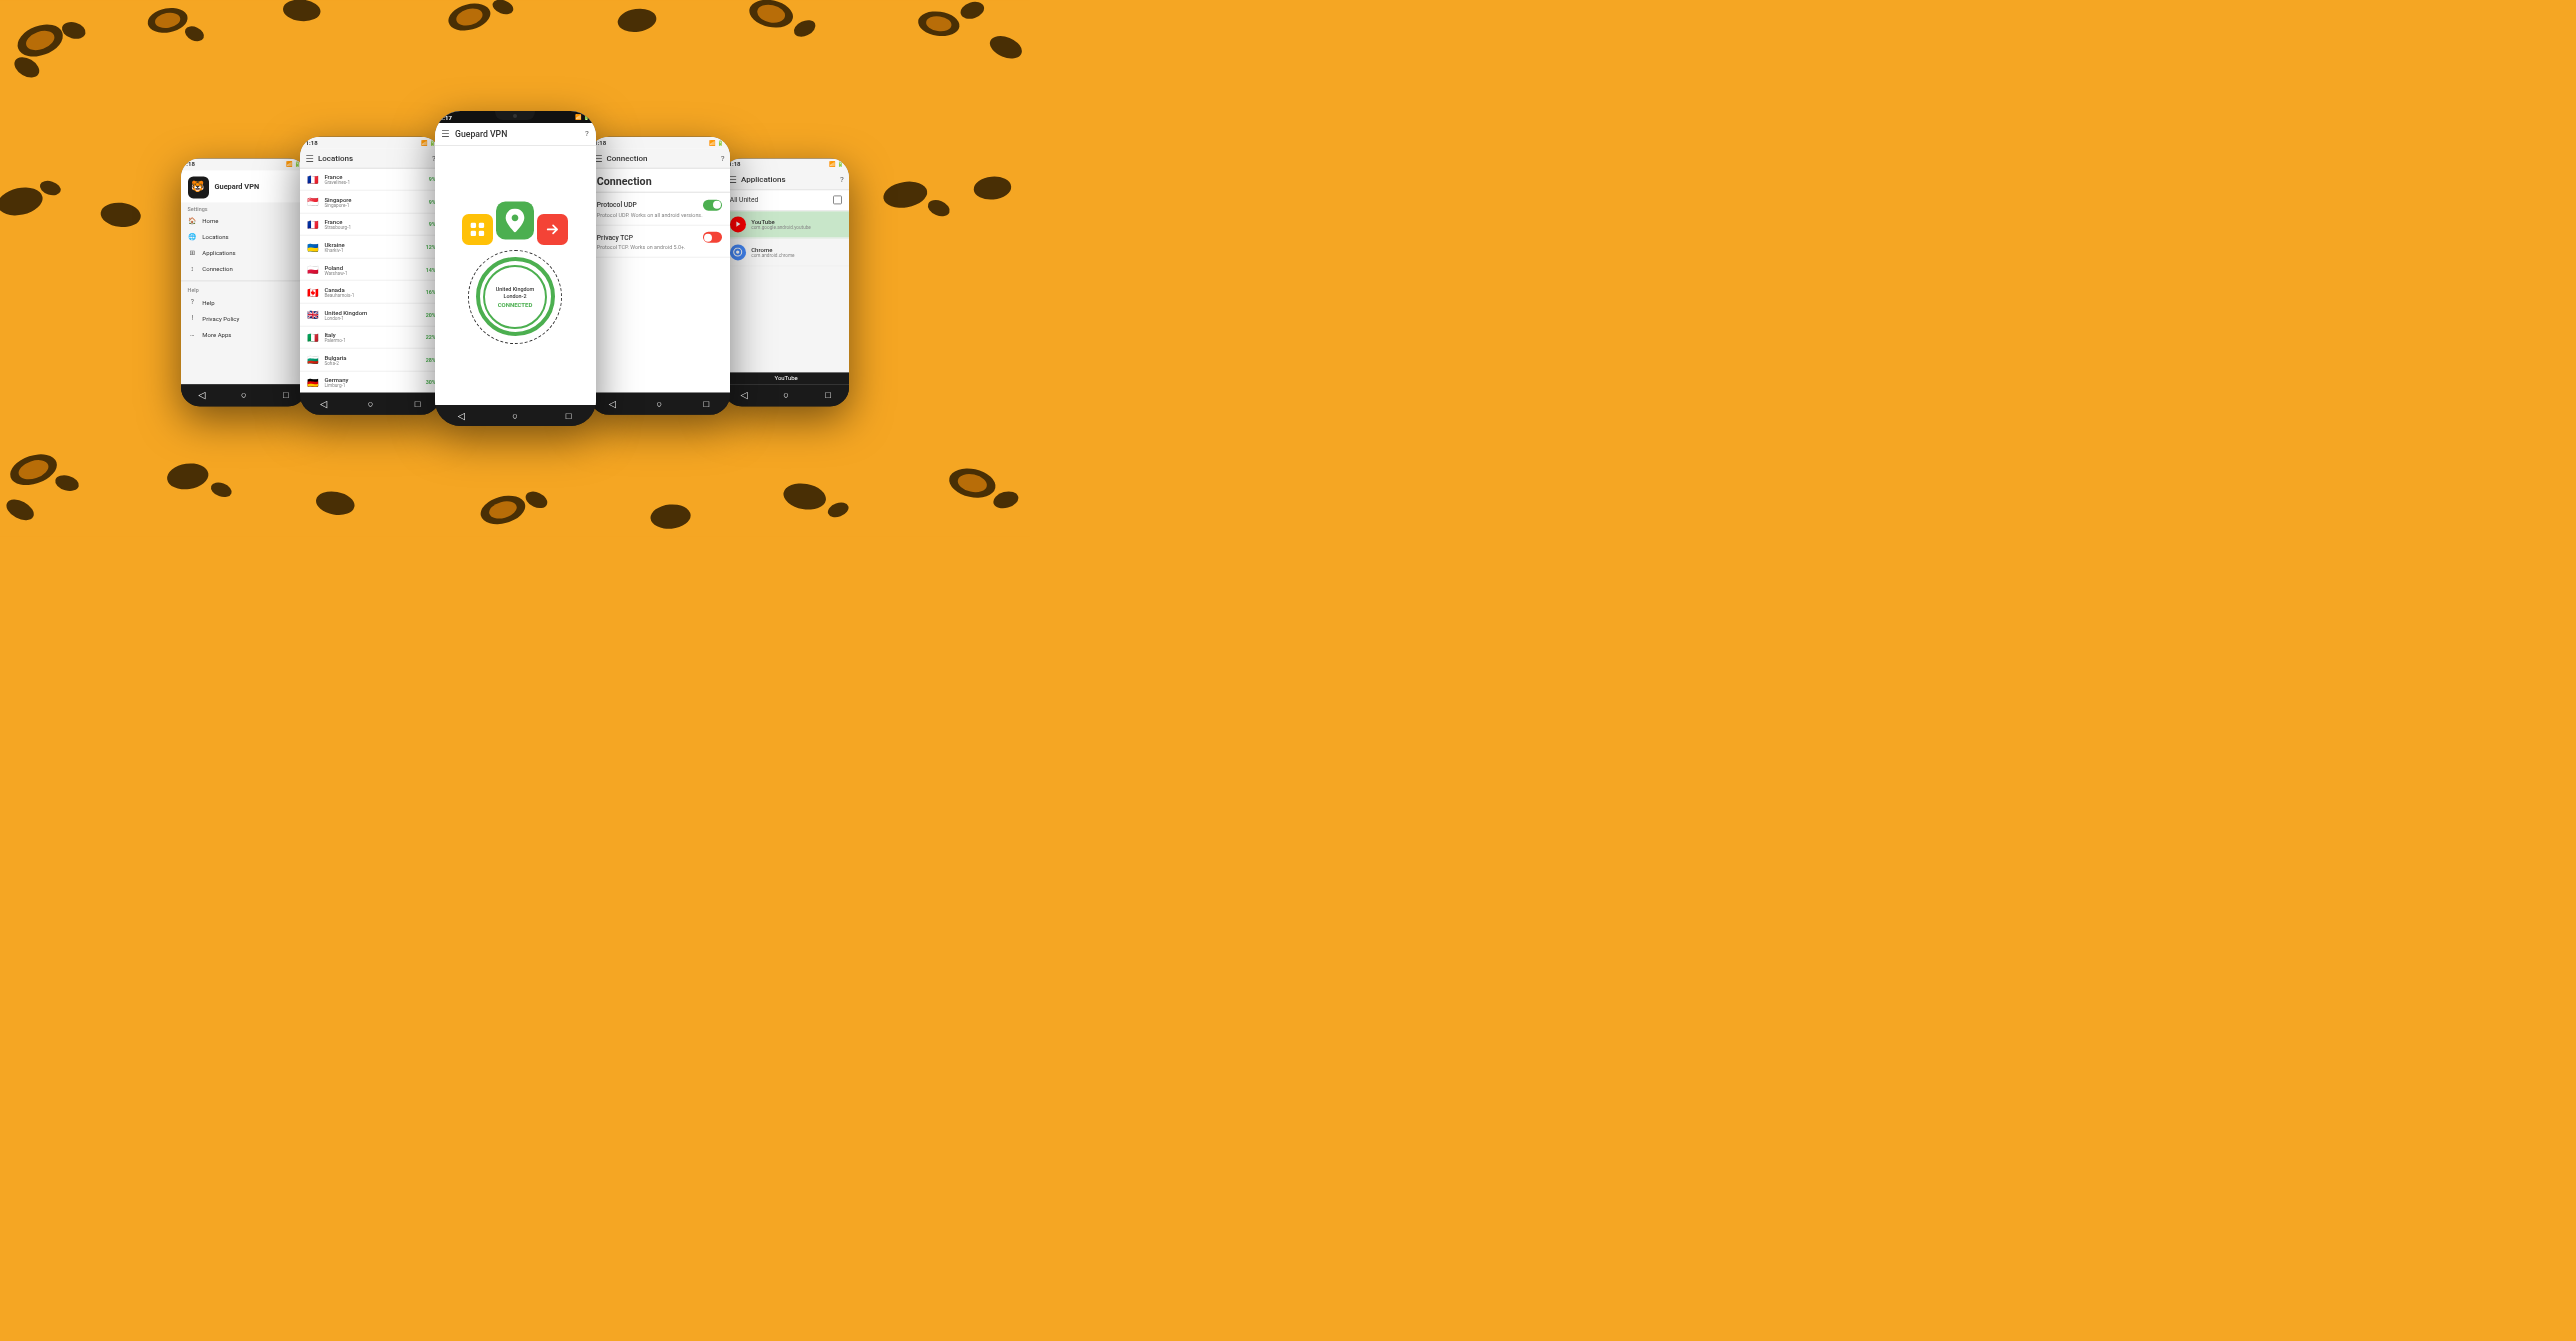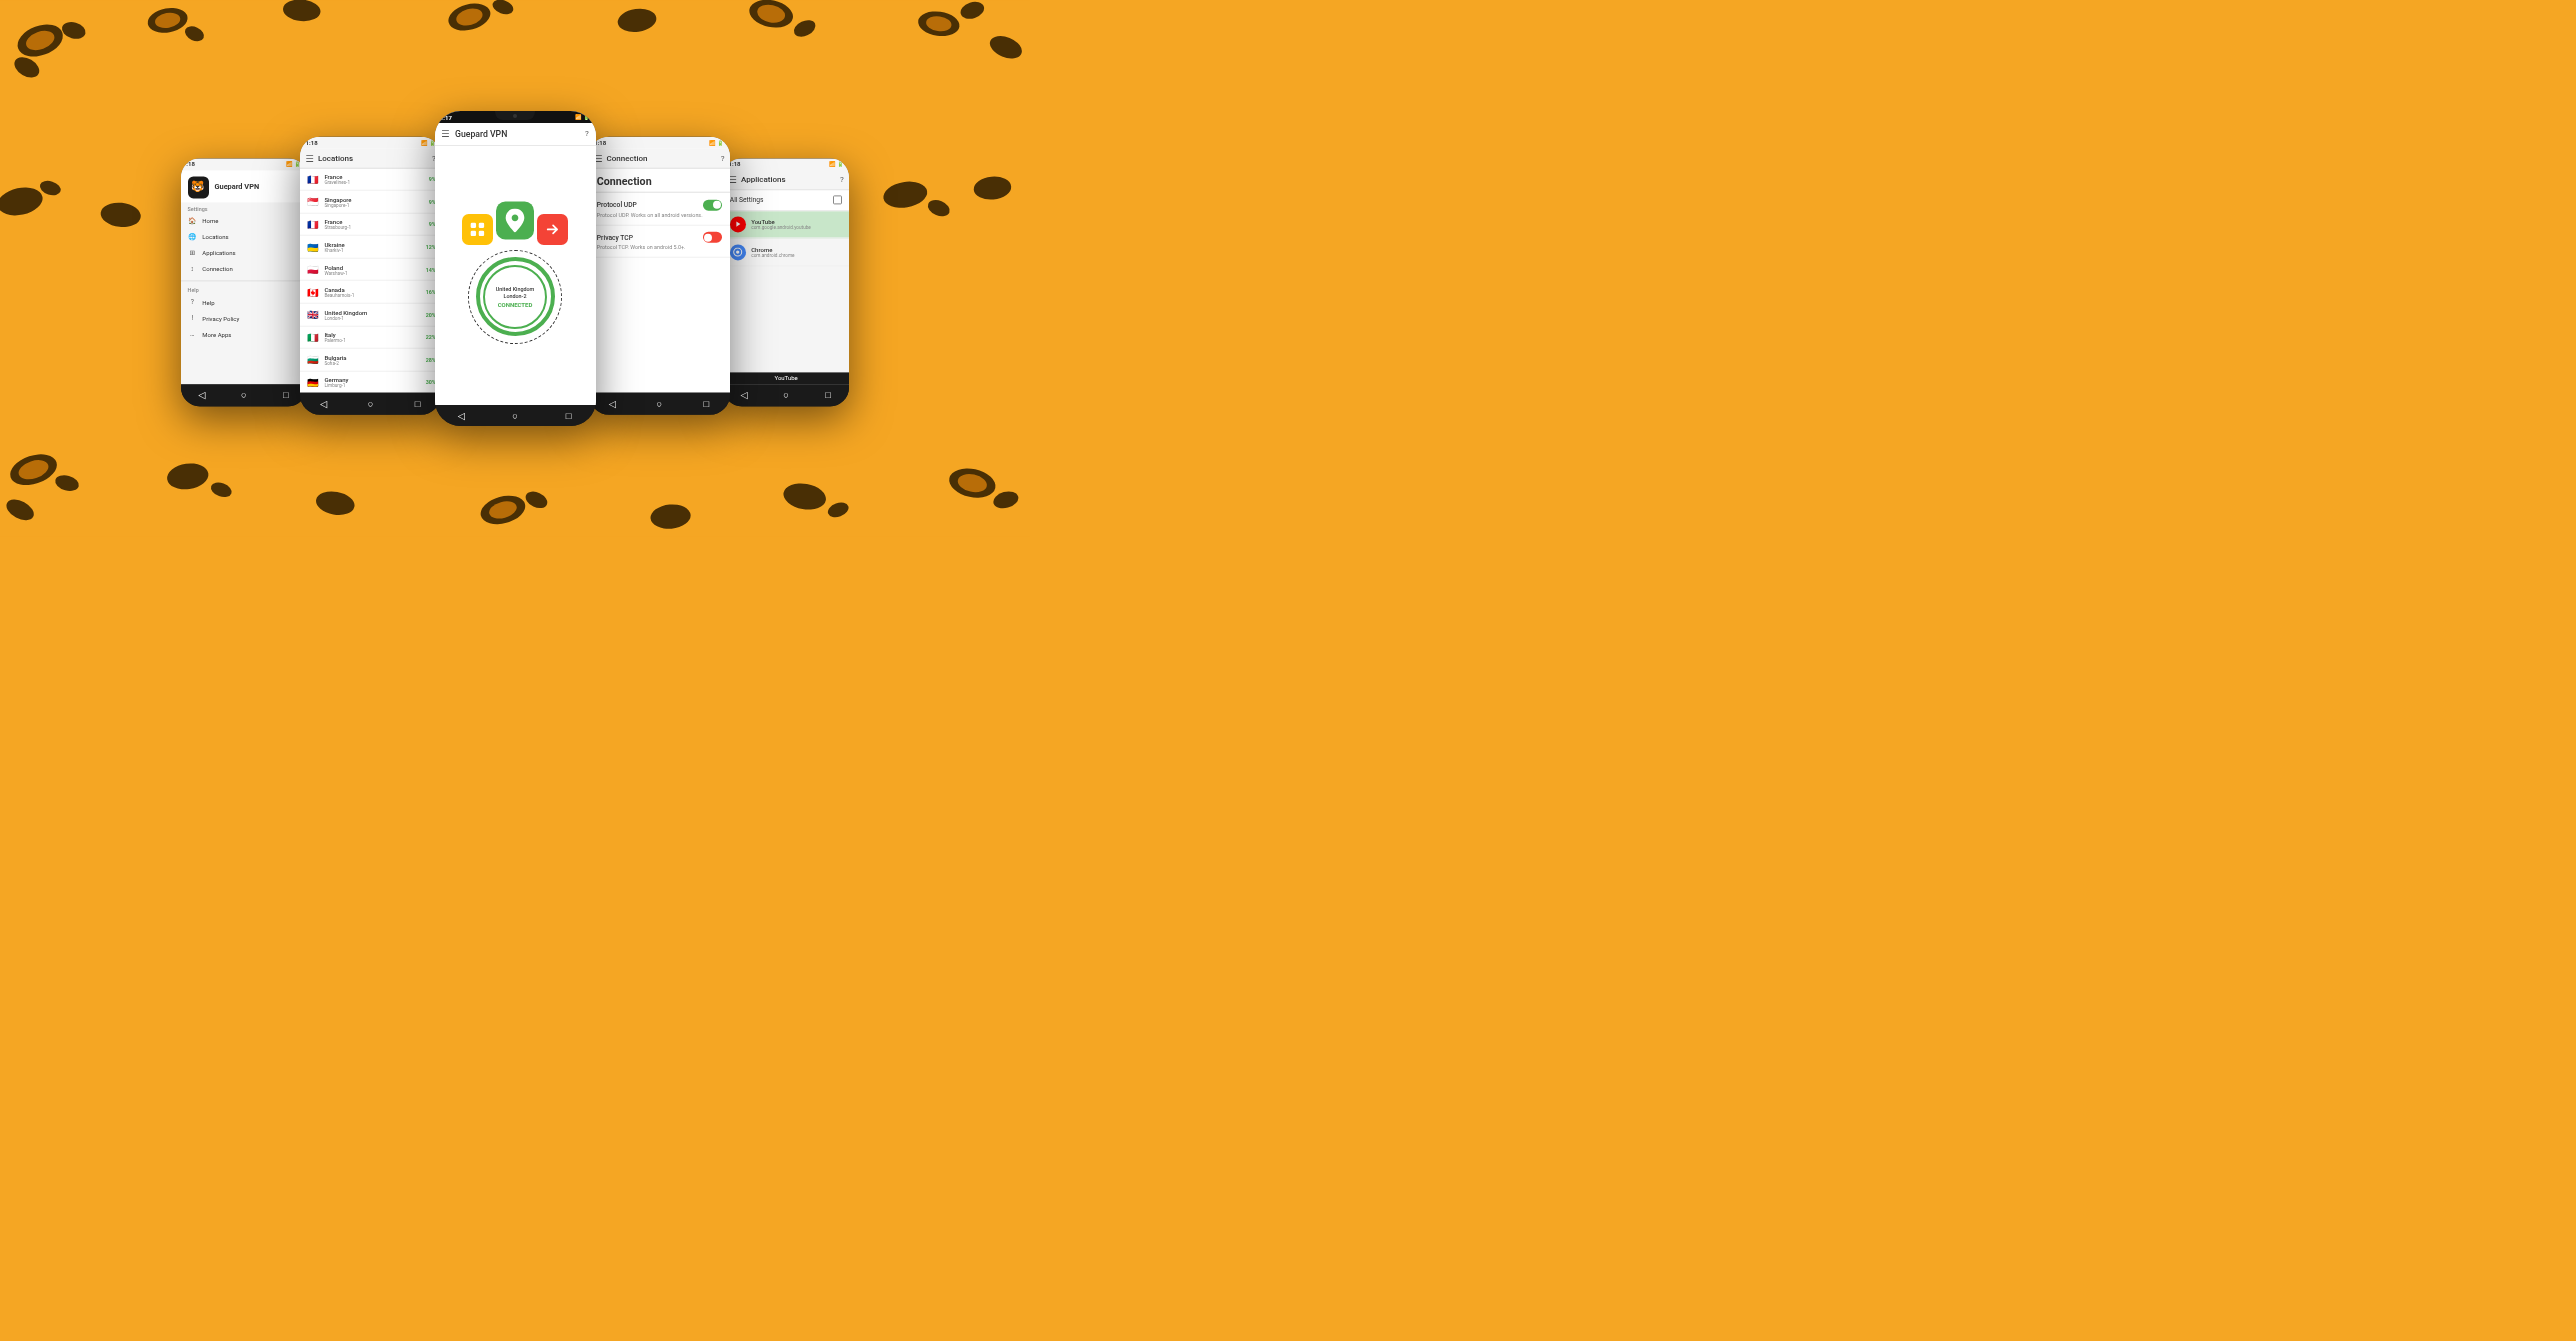--- a/index.html
+++ b/index.html
@@ -776,21 +776,21 @@
         </div>
       </div>
 
       <div class="app-bar">
         <span class="hamburger">☰</span>
         <span class="app-bar-title">Applications</span>
         <span class="help-btn">?</span>
       </div>
 
       <div class="all-traffic-row">
-        <span class="all-traffic-label">All Settings</span>
+        <span class="all-traffic-label">All United</span>
         <div class="checkbox"></div>
       </div>
 
       <div class="app-list-item selected">
         <div class="app-icon-circle" style="background:#FF0000;">
           <svg width="9.4" height="9.4" viewBox="0 0 14 14" fill="none">
             <polygon points="5,3 11,7 5,11" fill="white"></polygon>
           </svg>
         </div>
         <div class="app-item-info">

